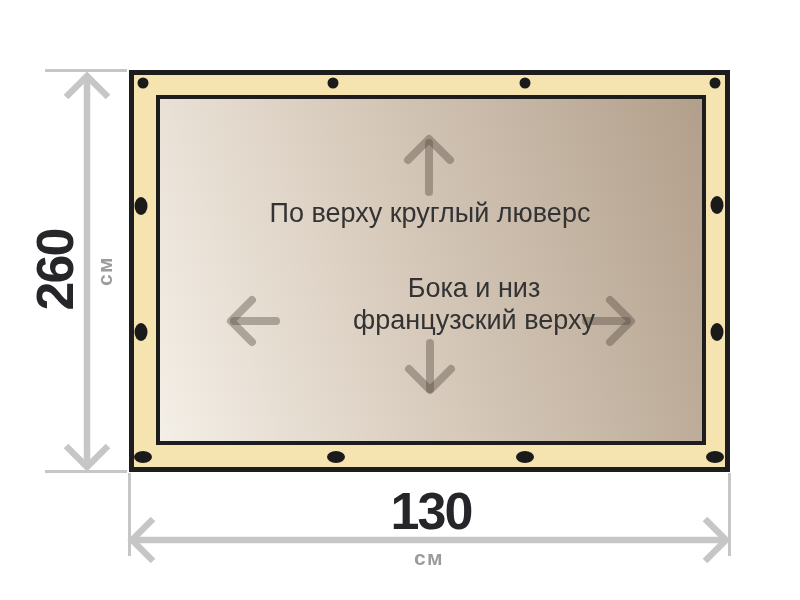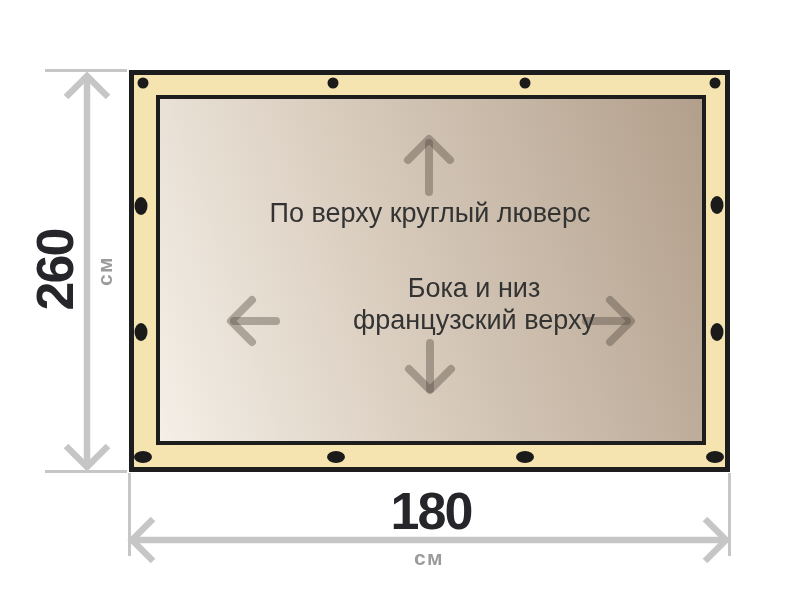--- a/index.html
+++ b/index.html
@@ -157,16 +157,16 @@
   </svg>
 
   <div class="label note note-top">По верху круглый люверс</div>
   <div class="label note note-mid">
     <span>Бока и низ</span>
     <span>французский верху</span>
   </div>
 
   <div class="label dim-value h-value">260</div>
   <div class="label dim-unit h-unit">см</div>
-  <div class="label dim-value w-value">180</div>
+  <div class="label dim-value w-value">130</div>
   <div class="label dim-unit w-unit">см</div>
 
 </div>
 
 </body></html>

